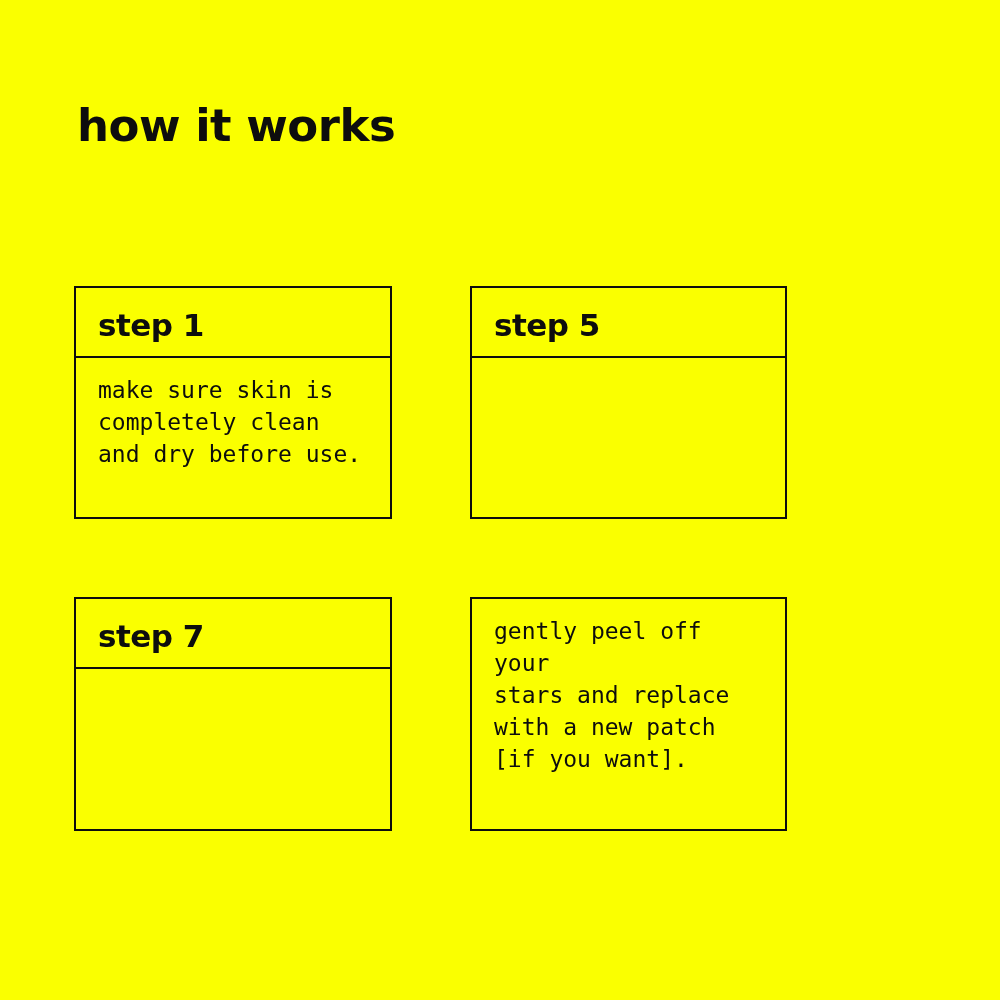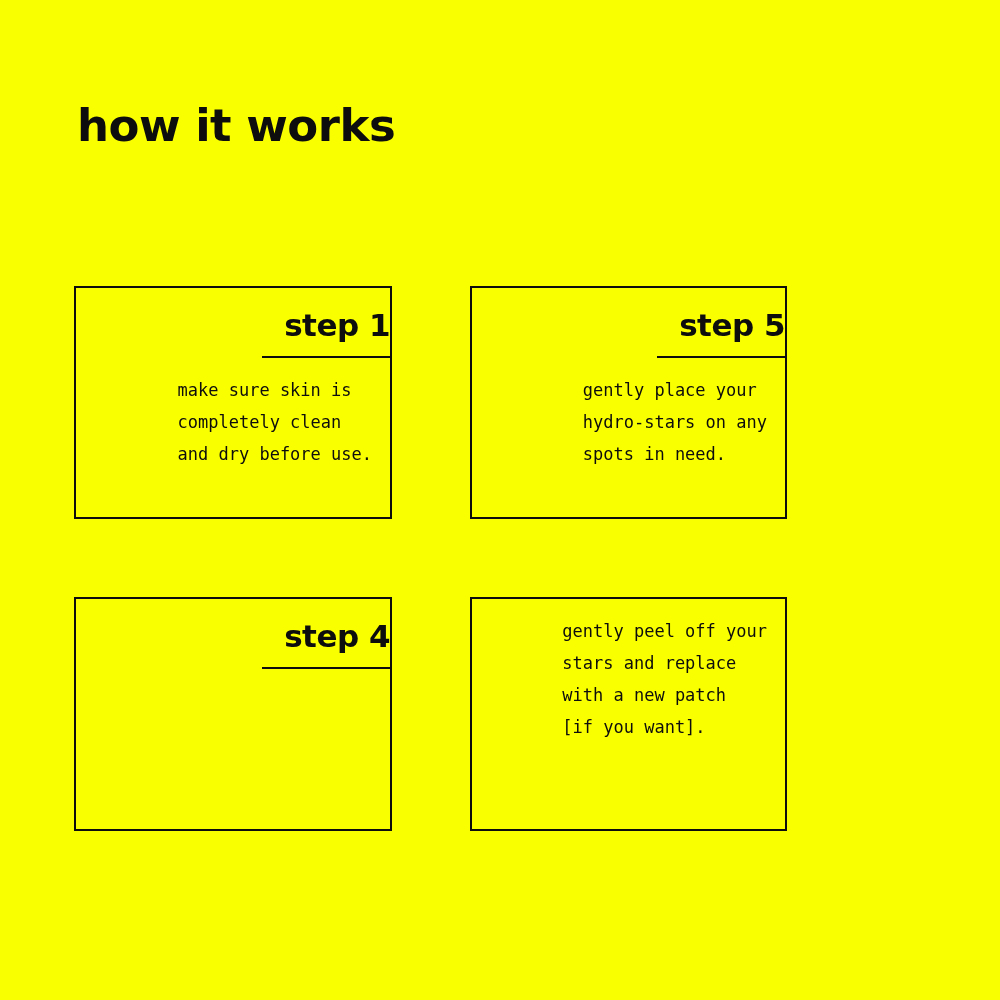--- a/index.html
+++ b/index.html
@@ -38,42 +38,41 @@
     grid-template-rows:233px 234px;
     column-gap:78px;
     row-gap:78px;
   }
   .step-card{
     border:2px solid var(--ink);
     box-sizing:border-box;
     background:var(--bg);
     display:flex;
     flex-direction:column;
-    align-items:flex-end;
   }
   .step-header{
     box-sizing:border-box;
     height:70px;
     flex:0 0 70px;
     border-bottom:2px solid var(--ink);
     display:flex;
     align-items:center;
     padding:6px 0 0 22px;
   }
   .step-label{
     font-size:31px;
     font-weight:800;
     letter-spacing:-0.5px;
     line-height:1;
   }
   .step-body{
     box-sizing:border-box;
     padding:16px 18px 0 22px;
     font-family:"DejaVu Sans Mono", monospace;
-    font-size:17px;
+    font-size:23px;
     line-height:32px;
     white-space:pre-line;
     color:var(--ink);
   }
 </style>
 </head>
 <body>
 
 <div class="canvas">
 
@@ -87,28 +86,25 @@
       </div>
       <div class="step-body">make sure skin is
 completely clean
 and dry before use.</div>
     </div>
 
     <div class="step-card">
       <div class="step-header">
         <span class="step-label">step 5</span>
       </div>
-      <div class="step-body">gently place your
-hydro-stars on any
-spots in need.</div>
     </div>
 
     <div class="step-card">
       <div class="step-header">
-        <span class="step-label">step 4</span>
+        <span class="step-label">step 7</span>
       </div>
     </div>
 
     <div class="step-card">
       <div class="step-body">gently peel off your
 stars and replace
 with a new patch
 [if you want].</div>
     </div>
 

